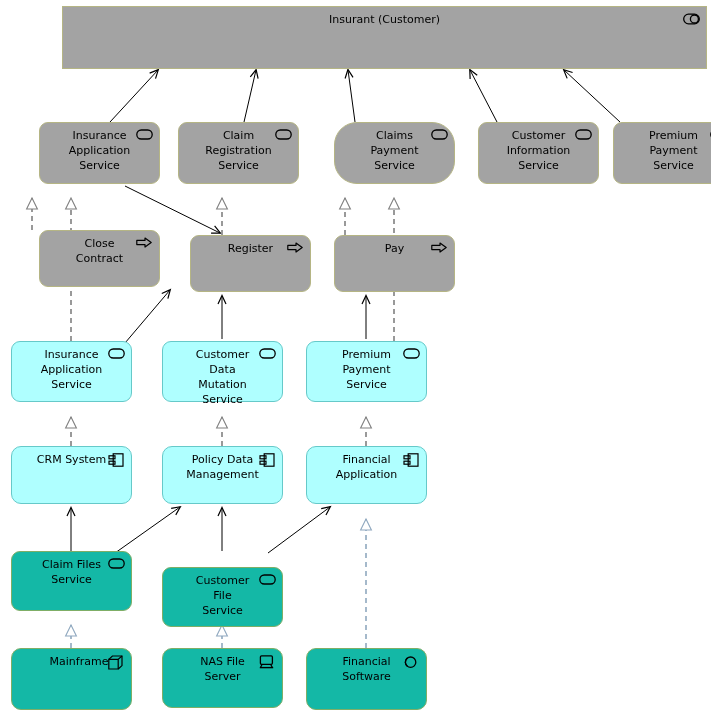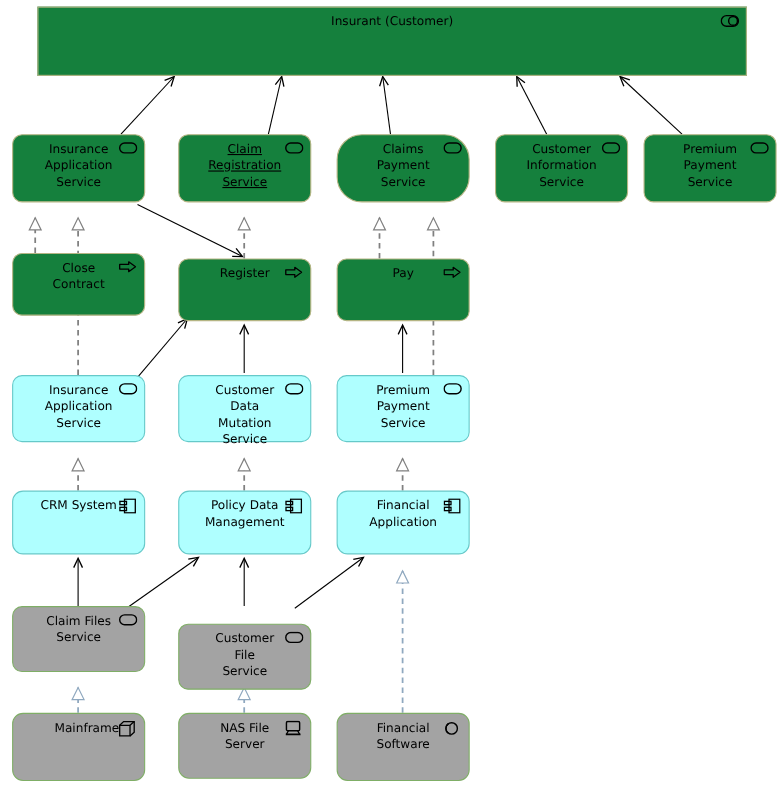--- a/index.html
+++ b/index.html
@@ -26,23 +26,23 @@
     line-height:15px;
     color:#000;
     text-align:center;
     width:100%;
     padding:0 22px;
     box-sizing:border-box;
     white-space:pre-line;
   }
 
   
-  .biz{background:#15803d;border-color:#b5b584;}
+  .biz{background:#a3a3a3;border-color:#b5b584;margin-left:28px;}
   .app{background:#afffff;border-color:#66c9c9;}
-  .tech{background:#a3a3a3;border-color:#7fae66;}
+  .tech{background:#14b8a6;border-color:#7fae66;}
 
   
   .rounded{border-radius:9px;}
   .sharp{border-radius:0;}
   .boxy{border-radius:10px;}
 
   
   .ico{
     position:absolute;
     top:6px;right:7px;
@@ -121,21 +121,21 @@
     <div class="node biz rounded" style="left: 11px; top: 122px; width: 121px; height: 62px;">
       <div class="lbl">Insurance
 Application
 Service</div>
       <span class="ico">
         <svg width="17" height="11" viewBox="0 0 17 11">
       <rect x="0.8" y="1" width="15.4" height="9" rx="4.5" fill="none" stroke="#000" stroke-width="1.3"></rect>
     </svg>
       </span>
     </div>
-    <div class="node biz rounded" style="left: 162px; top: 122px; width: 121px; height: 62px; text-decoration: underline;">
+    <div class="node biz rounded" style="left: 150px; top: 122px; width: 121px; height: 62px;">
       <div class="lbl">Claim
 Registration
 Service</div>
       <span class="ico">
         <svg width="17" height="11" viewBox="0 0 17 11">
       <rect x="0.8" y="1" width="15.4" height="9" rx="4.5" fill="none" stroke="#000" stroke-width="1.3"></rect>
     </svg>
       </span>
     </div>
     <div class="node biz rounded" style="left: 306px; top: 122px; width: 121px; height: 62px; border-radius: 23px;">

